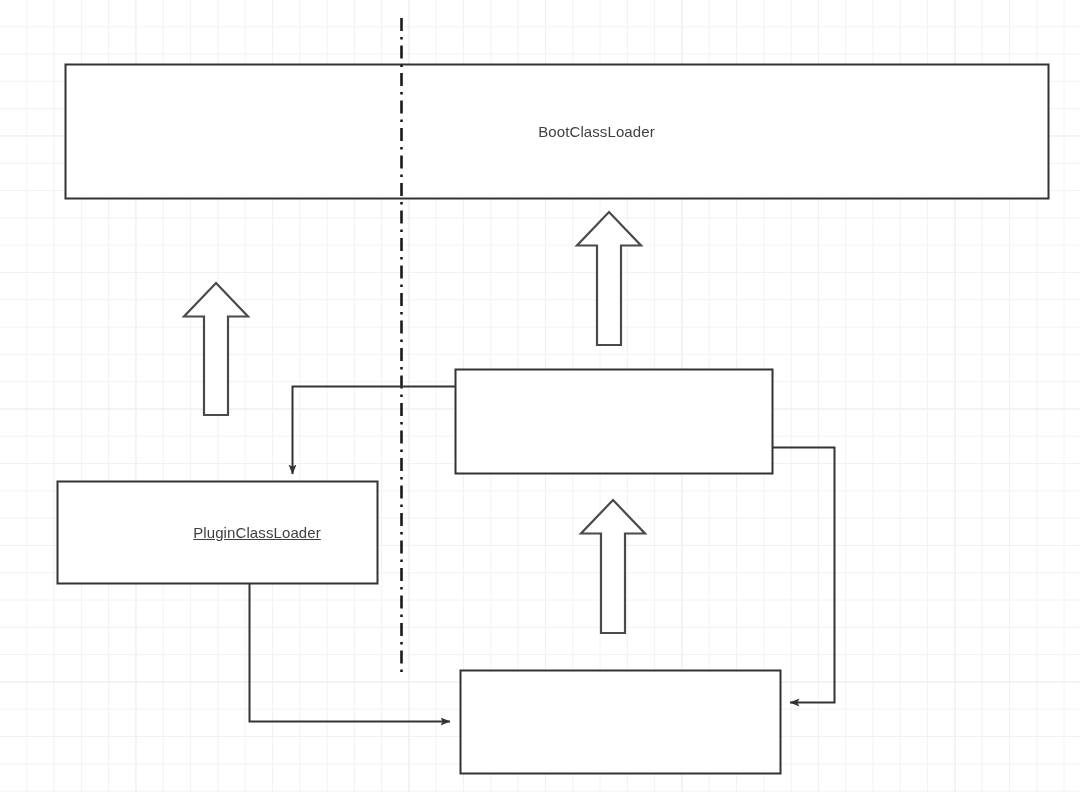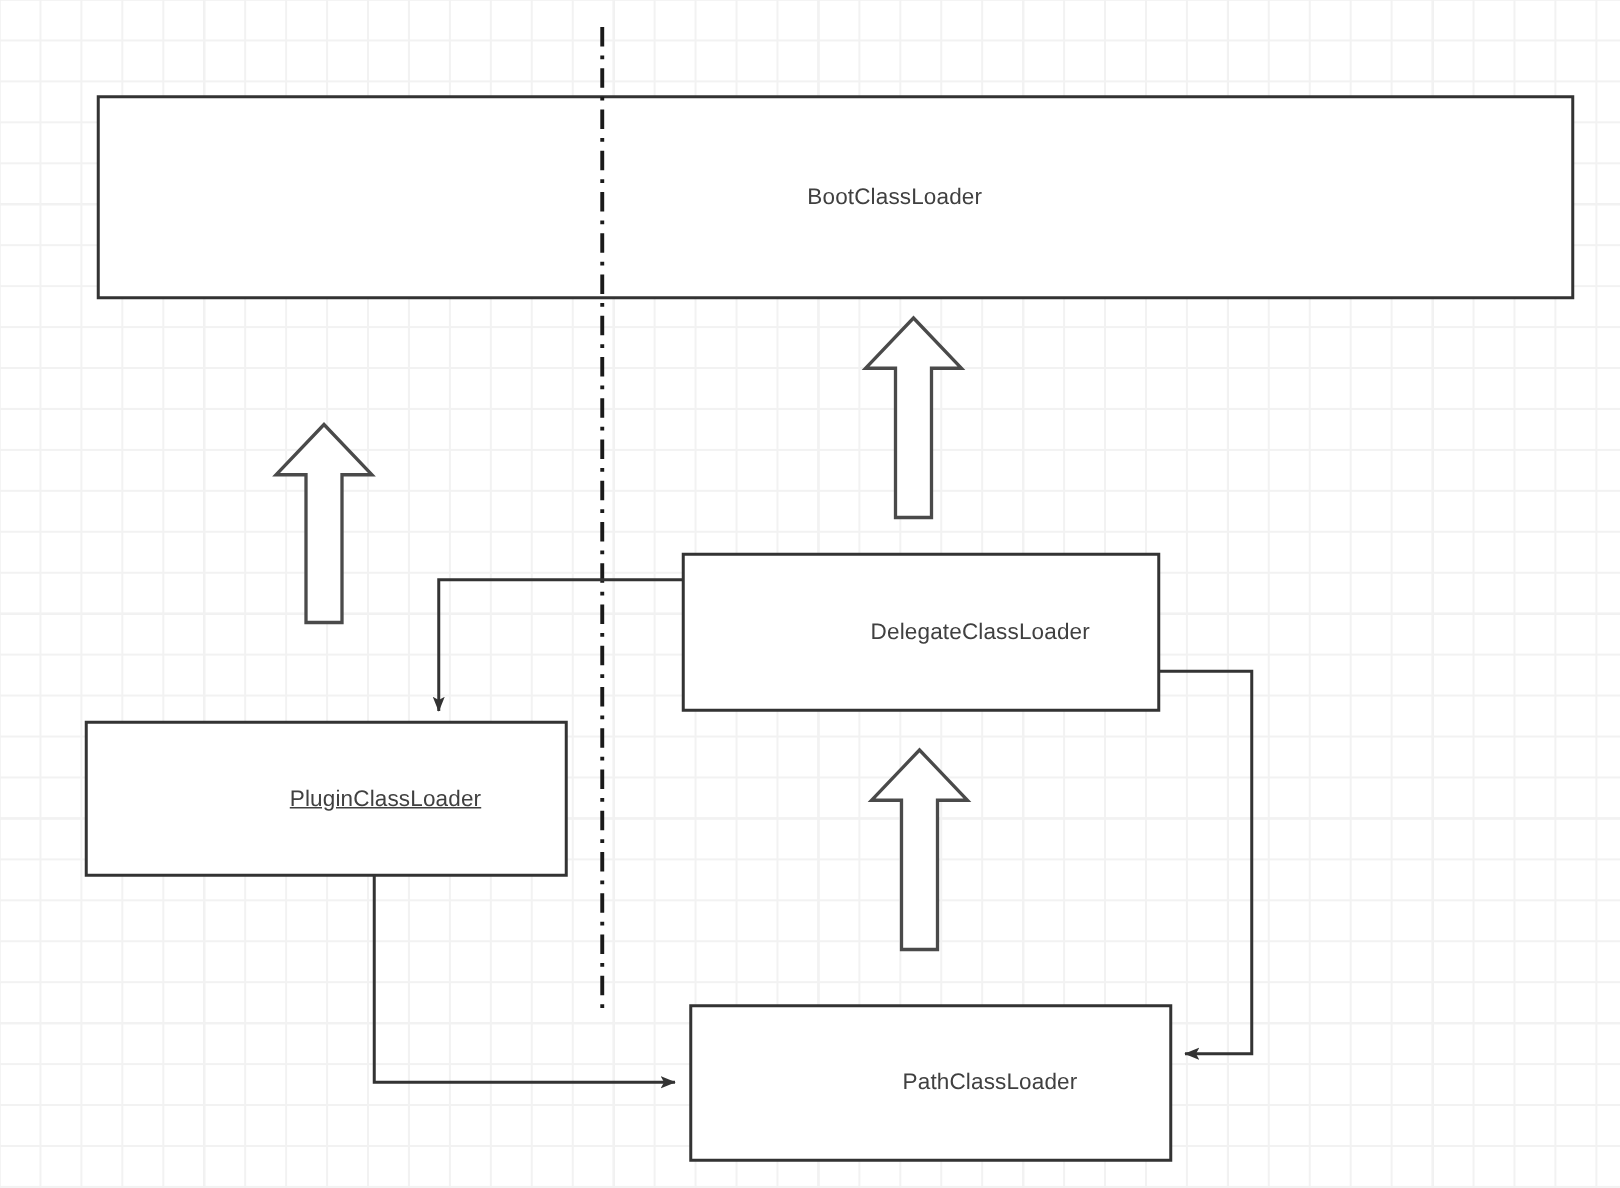--- a/index.html
+++ b/index.html
@@ -82,19 +82,17 @@
 
     <polyline points="455,386.5 292.5,386.5 292.5,474" fill="none" stroke="#333333" stroke-width="2" marker-end="url(#thin-arrow)"></polyline>
 
     <polyline points="772,447.5 834.5,447.5 834.5,702.5 790,702.5" fill="none" stroke="#333333" stroke-width="2" marker-end="url(#thin-arrow)"></polyline>
 
     <polyline points="249.5,583 249.5,721.5 450,721.5" fill="none" stroke="#333333" stroke-width="2" marker-end="url(#thin-arrow)"></polyline>
   </svg>
 
   <div class="node-label" style="left:65px; top:64px; width:983px; height:134px;">BootClassLoader</div>
 
-  <div class="node-label" style="left:455px; top:369px; width:317px; height:104px;">DelegateClassLoader</div>
 
   <div class="node-label" style="left:57px; top:481px; width:320px; height:102px;text-decoration:underline;">PluginClassLoader</div>
 
-  <div class="node-label" style="left:460px; top:670px; width:320px; height:103px;">PathClassLoader</div>
 
 </div>
 
 </body></html>

